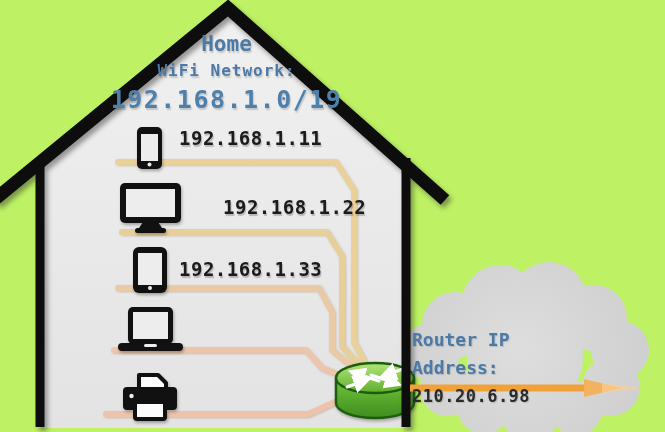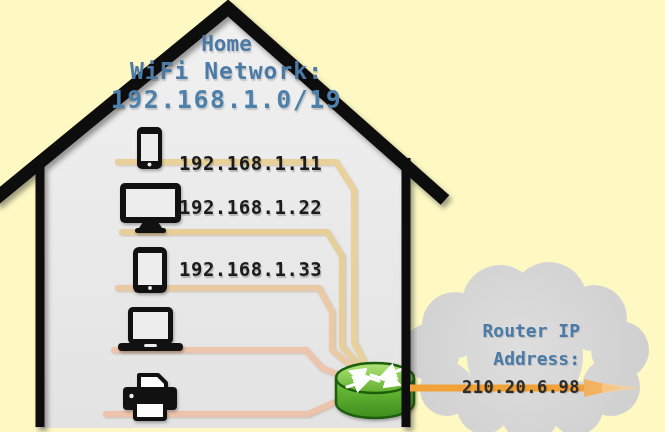--- a/index.html
+++ b/index.html
@@ -1,47 +1,47 @@
 <!DOCTYPE html>
 <html><head>
 <meta charset="utf-8">
 <style>
   html,body{margin:0;padding:0;background:#fff;}
   .stage{
     position:relative;
     width:665px;height:432px;
-    background:#fef9c3;
+    background:#bef264;
     overflow:hidden;
     font-family:"DejaVu Sans Mono", monospace;
   }
   .stage svg{position:absolute;left:0;top:0;}
   .shadow-strong{filter:drop-shadow(3px 4px 2.5px rgba(40,40,40,.45));}
   .shadow-soft{filter:drop-shadow(1.5px 2px 1.5px rgba(0,0,0,.3));}
   .shadow-line{filter:drop-shadow(1px 1.5px 1px rgba(140,110,80,.35));}
 
   .txt{position:absolute;font-weight:bold;white-space:nowrap;}
 
   .house-title{
     left:74px;top:32px;width:305px;text-align:center;
     color:#4b7aa7;
     text-shadow:1px 1.5px 1.5px rgba(0,0,0,.18);
   }
   .house-title .t1{font-size:21px;line-height:25px;}
-  .house-title .t2{font-size:23px;line-height:28px;letter-spacing:1px;}
+  .house-title .t2{font-size:16px;line-height:28px;letter-spacing:1px;}
   .house-title .t3{font-size:25px;line-height:30px;letter-spacing:1.5px;color:#4e80ac;}
 
   .ip-label{
     left:179px;
     font-size:19px;letter-spacing:.5px;color:#1b1b1b;
     text-shadow:1px 1.5px 1px rgba(0,0,0,.22);
   }
-  .ip-1{top:152px;} .ip-2{top:196px;} .ip-3{top:258px;} .ip-4{top:320px;} .ip-5{top:388px;}
+  .ip-1{top:127px;} .ip-2{top:196px;margin-left:44px;} .ip-3{top:258px;} .ip-4{top:320px;} .ip-5{top:388px;}
 
   .cloud-label{
-    left:412px;top:317px;width:168px;text-align:right;
+    left:412px;top:326px;width:168px;text-align:left;
     text-shadow:1px 1px 1px rgba(0,0,0,.15);
   }
   .cloud-label .c1,.cloud-label .c2{font-size:18px;line-height:28px;color:#4b7aa7;}
   .cloud-label .c3{font-size:17px;line-height:29px;color:#2b2b2b;letter-spacing:.5px;}
 </style>
 </head>
 <body>
 
 <div class="stage">
 

